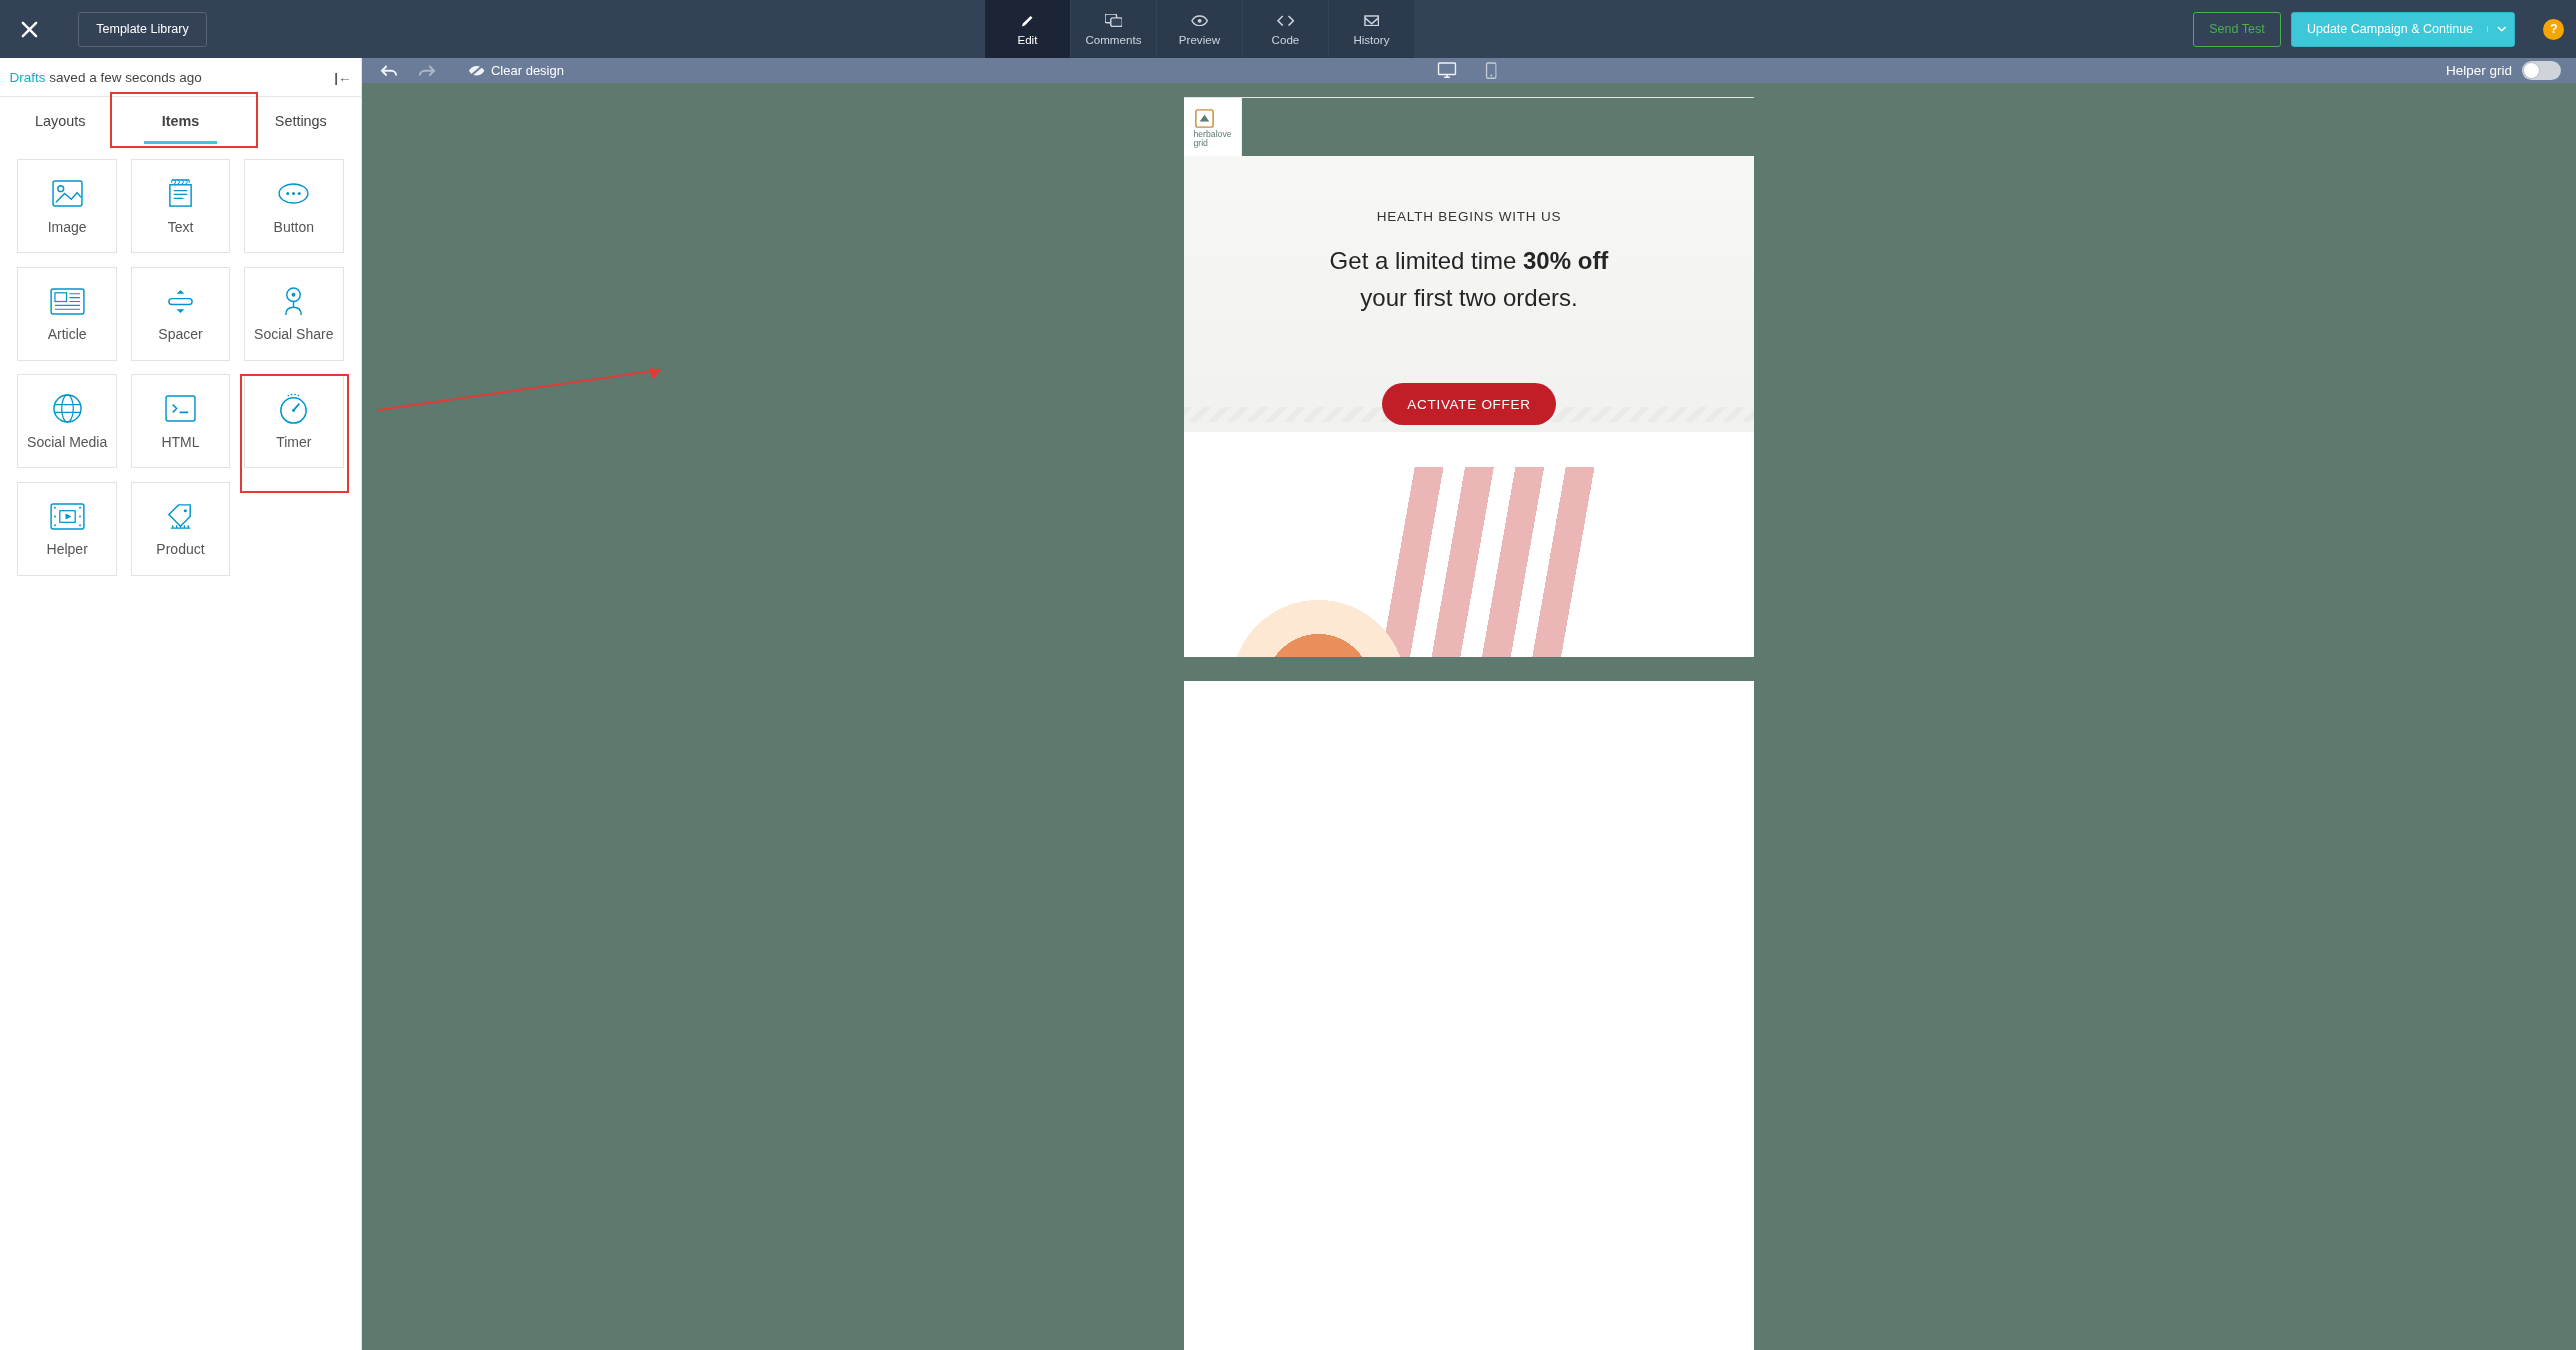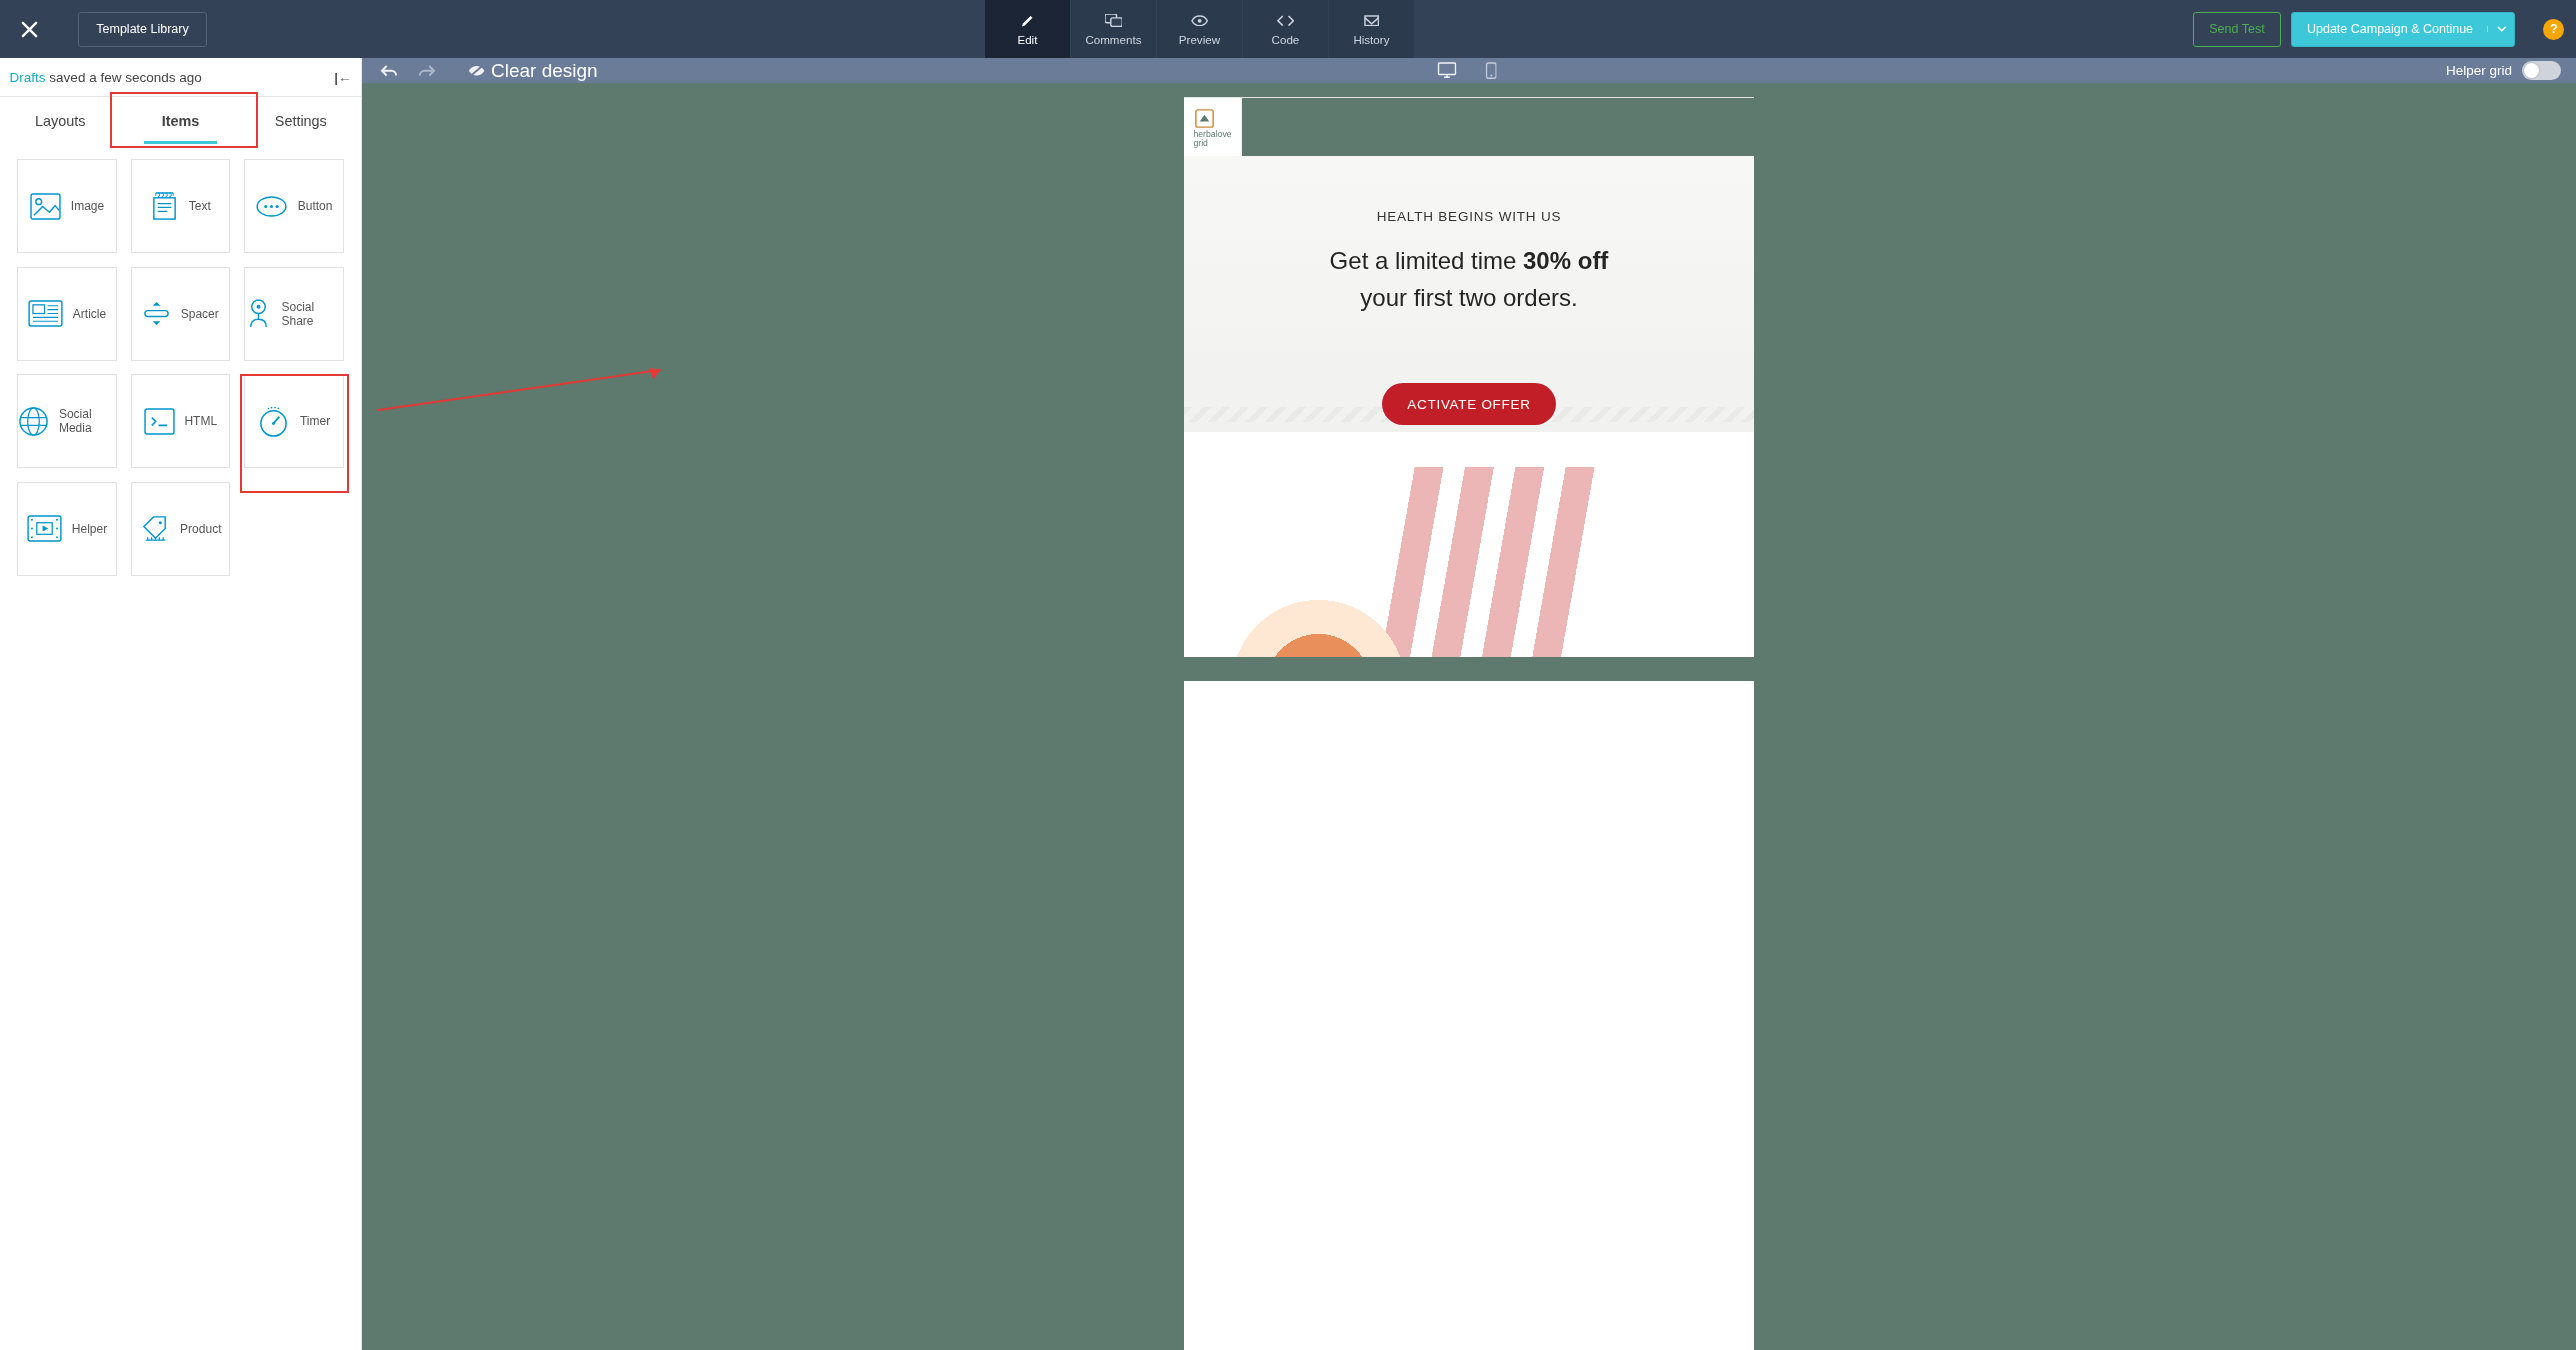--- a/index.html
+++ b/index.html
@@ -36,42 +36,42 @@
   .btn{height:35px;padding:0 15.4px;border-radius:2.9px;font-size:12.5px;display:flex;align-items:center;cursor:pointer;}
   .btn-outline{border:1px solid var(--green);color:var(--green);}
   .btn-primary{background:var(--teal);color:#fff;border:1px solid var(--teal-dark);padding-right:7.7px;}
   .btn-primary .chev{margin-left:13.5px;border-left:1px solid rgba(255,255,255,.4);padding-left:9.6px;}
   .help-badge{width:21px;height:21px;border-radius:50%;background:#f7a600;color:#fff;font-size:12.5px;font-weight:bold;display:flex;align-items:center;justify-content:center;cursor:pointer;}
 
   
   .subbar{background:var(--subhdr-bg);height:48px;display:flex;align-items:center;color:#fff;padding:0 15.4px;position:relative;}
   .subbar .toolbar{flex:1;display:flex;align-items:center;gap:11.6px;position:relative;}
   .icon-btn{width:25px;height:25px;display:flex;align-items:center;justify-content:center;opacity:.9;cursor:pointer;}
-  .clear{display:flex;align-items:center;gap:5.8px;margin-left:17.3px;font-size:19px;cursor:pointer;}
+  .clear{display:flex;align-items:center;gap:5.8px;margin-left:17.3px;font-size:13px;cursor:pointer;}
   .device-switch{position:absolute;left:50%;transform:translateX(-50%);display:flex;gap:19px;}
   .helper{display:flex;align-items:center;gap:9.6px;font-size:13.5px;margin-left:auto;}
   .toggle{width:39px;height:19px;border-radius:9.6px;background:#cfd3da;position:relative;cursor:pointer;}
   .toggle::after{content:"";width:15.4px;height:15.4px;border-radius:50%;background:#fff;position:absolute;top:1.9px;left:1.9px;box-shadow:0 0 1.9px rgba(0,0,0,.3);}
 
   
   .main{flex:1;display:flex;position:relative;min-height:0;}
   .sidebar{width:362px;flex:0 0 362px;background:#fff;border-right:1px solid var(--sidebar-border);display:flex;flex-direction:column;}
   .draft-row{padding:11.6px 9.6px;font-size:13.5px;color:#444;display:flex;border-bottom:1px solid var(--sidebar-border);}
   .draft-row .drafts{color:#17a9c6;}
   .draft-row .collapse{margin-left:auto;color:#555;cursor:pointer;font-size:13.5px;font-weight:bold;}
 
   .tabbar{display:flex;position:relative;}
   .stab{flex:1;text-align:center;padding:15.4px 0;font-size:14.4px;color:#444;cursor:pointer;position:relative;}
   .stab.active{font-weight:bold;}
   .stab.active::after{content:"";position:absolute;bottom:0;left:20%;right:20%;height:2.9px;background:var(--teal);}
   .red-box{border:2.9px solid var(--red-highlight);position:absolute;}
   .red-box.tab-highlight{top:-4.8px;left:110px;width:148px;height:56px;}
 
   .item-grid{padding:15.4px 17.3px;display:grid;grid-template-columns:repeat(3,1fr);gap:13.5px;position:relative;}
-  .item-card{border:1px solid var(--item-border);height:94px;display:flex;flex-direction:row;align-items:center;justify-content:center;gap:9.6px;color:#555;font-size:12px;cursor:grab;background:#fff;}
+  .item-card{border:1px solid var(--item-border);height:94px;display:flex;flex-direction:column;align-items:center;justify-content:center;gap:9.6px;color:#555;font-size:14px;cursor:grab;background:#fff;}
   .item-card .iicon{color:var(--icon-blue);height:31px;display:flex;align-items:center;}
   .red-box.timer-highlight{top:230px;left:240px;width:109px;height:119px;}
 
   
   .canvas-wrap{flex:1;overflow:auto;}
   .canvas-bg{
     background:var(--canvas-bg);
     min-height:100%;
     display:flex;
     justify-content:center;

